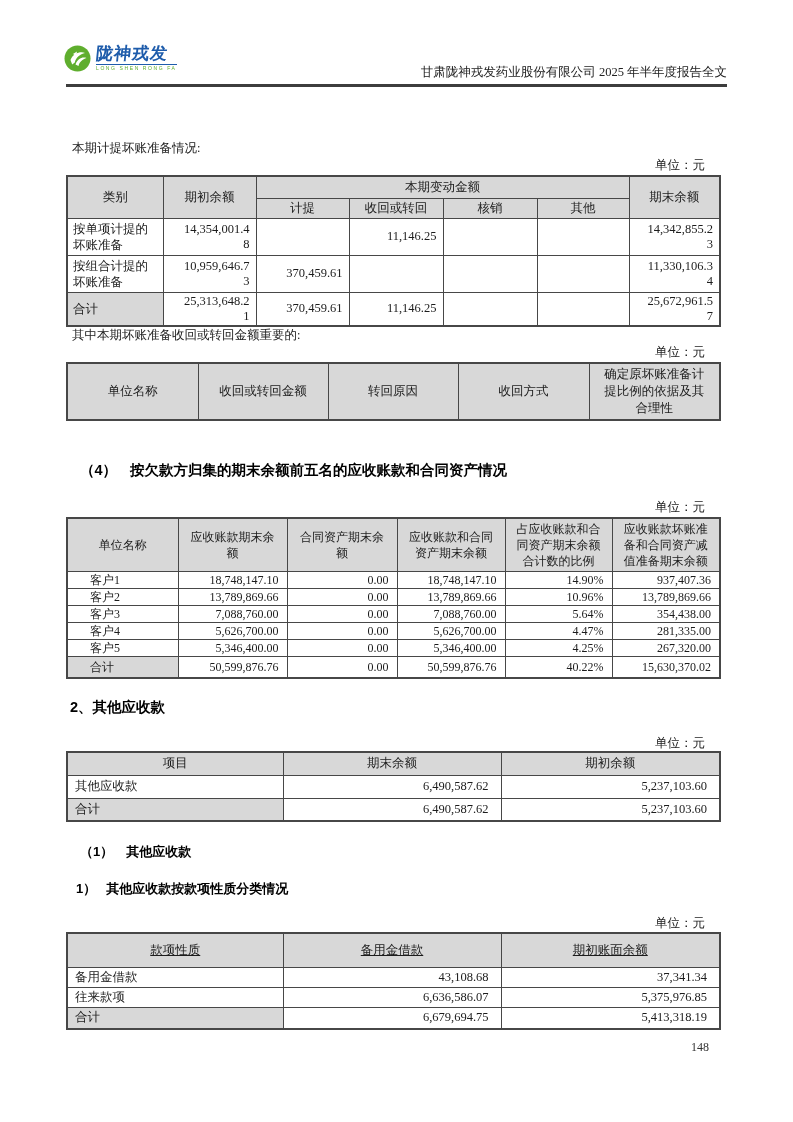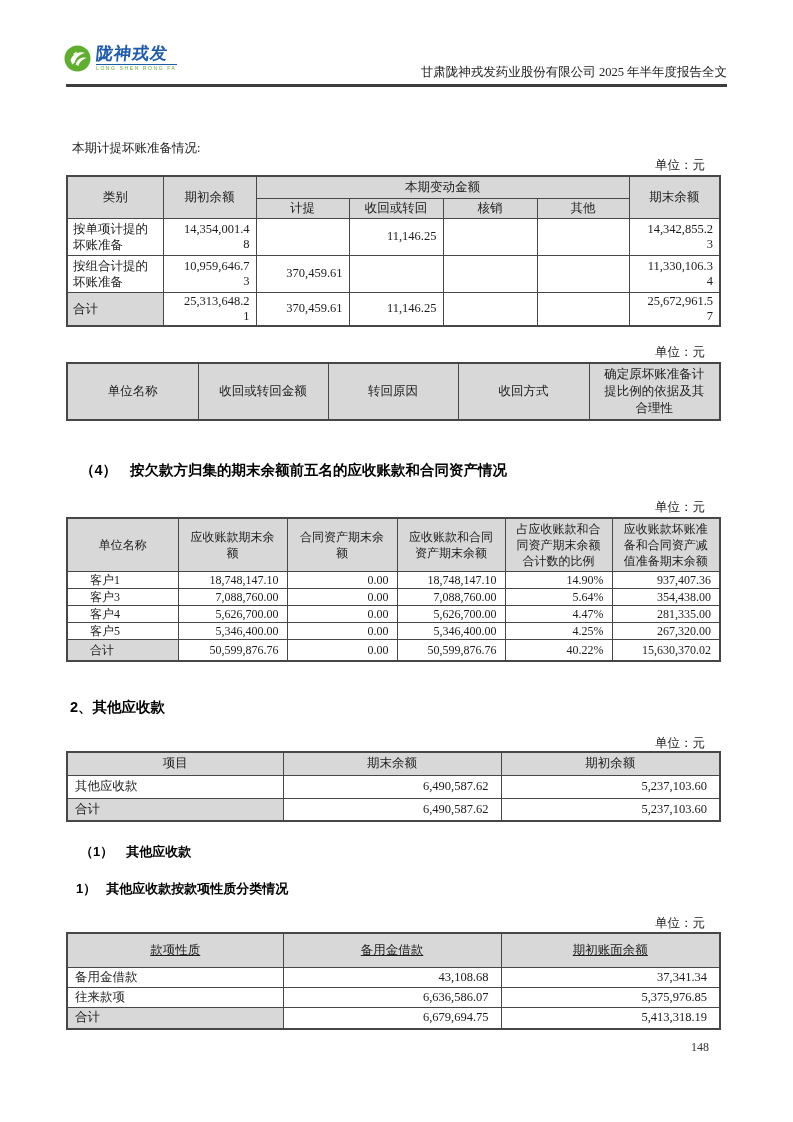--- a/index.html
+++ b/index.html
@@ -145,20 +145,21 @@
         <td class="num">11,146.25</td>
         <td class="num"></td>
         <td class="num"></td>
         <td class="num">
             <div class="numwrap">25,672,961.57</div>
           </td>
       </tr>
     </tbody>
   </table>
 
+  <div class="abs bodyline" style="left:72px;top:327px;">其中本期坏账准备收回或转回金额重要的:</div>
   <div class="abs unit" style="top:344px;">单位：元</div>
 
   <table class="abs t t2">
     <colgroup>
         <col style="width:131px">
         <col style="width:130px">
         <col style="width:130px">
         <col style="width:131px">
         <col style="width:131px">
       </colgroup>
@@ -198,20 +199,28 @@
       </tr>
     </thead>
     <tbody>
       <tr>
         <td class="lft">客户1</td>
         <td class="num">18,748,147.10</td>
         <td class="num">0.00</td>
         <td class="num">18,748,147.10</td>
         <td class="num">14.90%</td>
         <td class="num">937,407.36</td>
+      </tr>
+      <tr>
+        <td class="lft">客户2</td>
+        <td class="num">13,789,869.66</td>
+        <td class="num">0.00</td>
+        <td class="num">13,789,869.66</td>
+        <td class="num">10.96%</td>
+        <td class="num">13,789,869.66</td>
       </tr>
       <tr>
         <td class="lft">客户3</td>
         <td class="num">7,088,760.00</td>
         <td class="num">0.00</td>
         <td class="num">7,088,760.00</td>
         <td class="num">5.64%</td>
         <td class="num">354,438.00</td>
       </tr>
       <tr>

